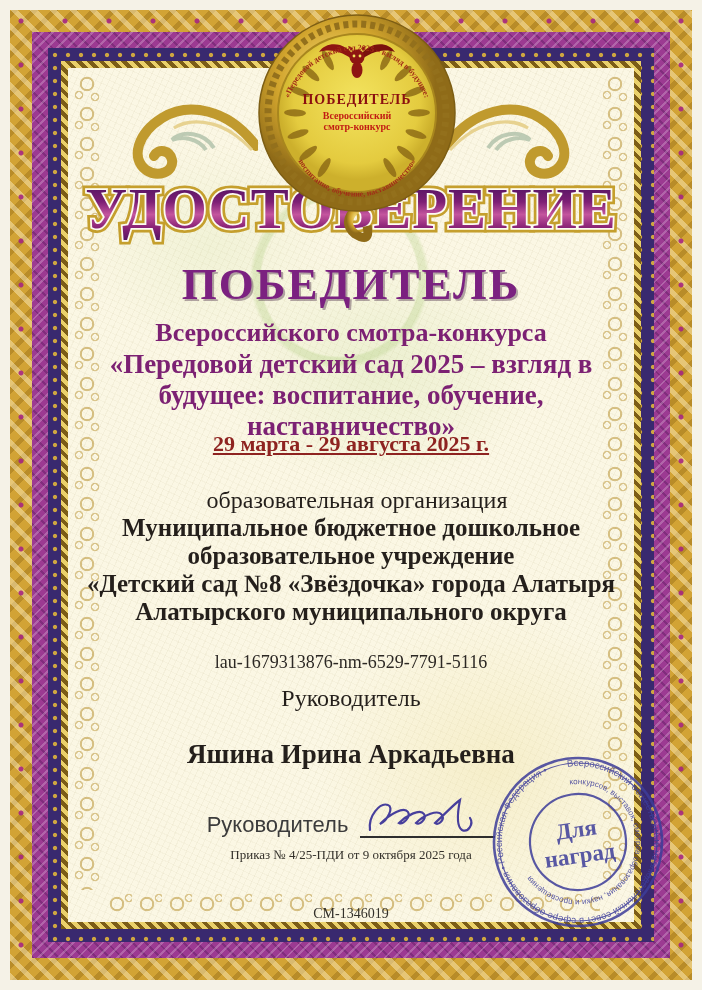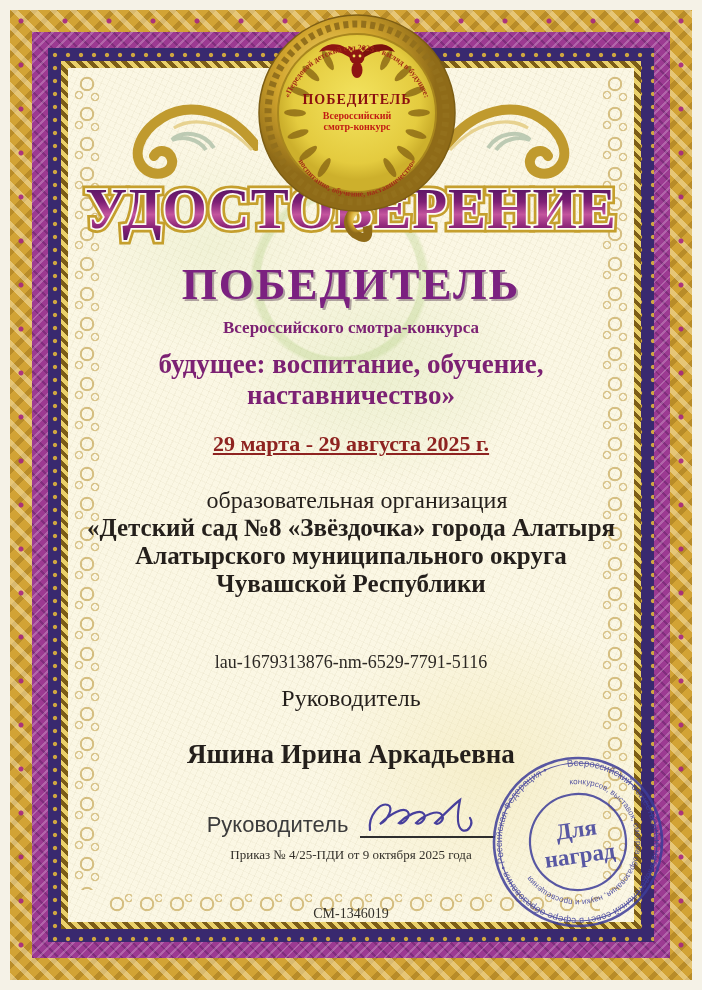--- a/index.html
+++ b/index.html
@@ -47,21 +47,21 @@
   .tb{position:absolute;left:0;right:0;text-align:center;color:#241f1b;}
   .title-wrap{top:110px;height:72px;}
   .title-wrap span{display:block;position:absolute;left:0;right:0;top:0;
      font-weight:bold;font-size:57px;letter-spacing:1px;line-height:1.1;white-space:nowrap;}
   .t-outline{-webkit-text-stroke:9px #c59f2d;color:#c59f2d;}
   .t-mid{-webkit-text-stroke:3.5px #fdfbf2;color:#8a2376;}
   .t-fill{background:linear-gradient(180deg,#41105a 0%,#7d1f75 38%,#c4559e 58%,#8a2376 78%,#511463 100%);
      -webkit-background-clip:text;background-clip:text;color:transparent;}
   .subtitle{top:190px;font-size:45px;font-weight:bold;color:#7b2180;letter-spacing:2px;
      text-shadow:2px 2px 0 rgba(45,12,45,.35);}
-  .intro{top:250px;font-size:17px;font-weight:bold;color:#7c2173;}
+  .intro{top:250px;font-size:26px;font-weight:bold;color:#7c2173;}
   .cname{top:281px;font-size:27px;font-weight:bold;color:#7c2173;line-height:31px;}
   .dates{top:363px;font-size:22px;font-weight:bold;color:#8e2320;text-decoration:underline;}
   .award-label{top:390px;font-size:24px;}
   .award-type{top:419px;font-size:24px;padding-left:12px;}
   .org{top:446px;font-size:25px;font-weight:bold;line-height:28px;}
   .code{top:584px;font-size:18px;color:#2c2824;}
   .head-label{top:617px;font-size:24px;}
   .head-name{top:643px;font-size:27px;font-weight:bold;margin-top:28px;}
   
   .sign-row{top:738px;display:flex;justify-content:center;align-items:flex-end;gap:12px;
@@ -98,30 +98,32 @@
       <div class="tb title-wrap">
         <span class="t-outline">УДОСТОВЕРЕНИЕ</span>
         <span class="t-mid">УДОСТОВЕРЕНИЕ</span>
         <span class="t-fill">УДОСТОВЕРЕНИЕ</span>
       </div>
 
       <div class="tb subtitle">ПОБЕДИТЕЛЬ</div>
 
       <div class="tb intro">Всероссийского смотра-конкурса</div>
       <div class="tb cname">
+        <div>«Передовой детский сад 2025 – взгляд в</div>
         <div>будущее: воспитание, обучение,</div>
         <div>наставничество»</div>
       </div>
       <div class="tb dates">29 марта - 29 августа 2025 г.</div>
 
       <div class="tb award-type">образовательная организация</div>
       <div class="tb org">
+        <div>Муниципальное бюджетное дошкольное</div>
+        <div>образовательное учреждение</div>
         <div>«Детский сад №8 «Звёздочка» города Алатыря</div>
         <div>Алатырского муниципального округа</div>
-        <div>Чувашской Республики</div>
       </div>
       <div class="tb code">lau-1679313876-nm-6529-7791-5116</div>
 
       <div class="tb head-label">Руководитель</div>
       <div class="tb head-name">Яшина Ирина Аркадьевна</div>
 
       <div class="tb sign-row">
         <span>Руководитель</span>
         <span class="sig-slot">
           <svg width="128" height="46" viewBox="0 0 128 46">

